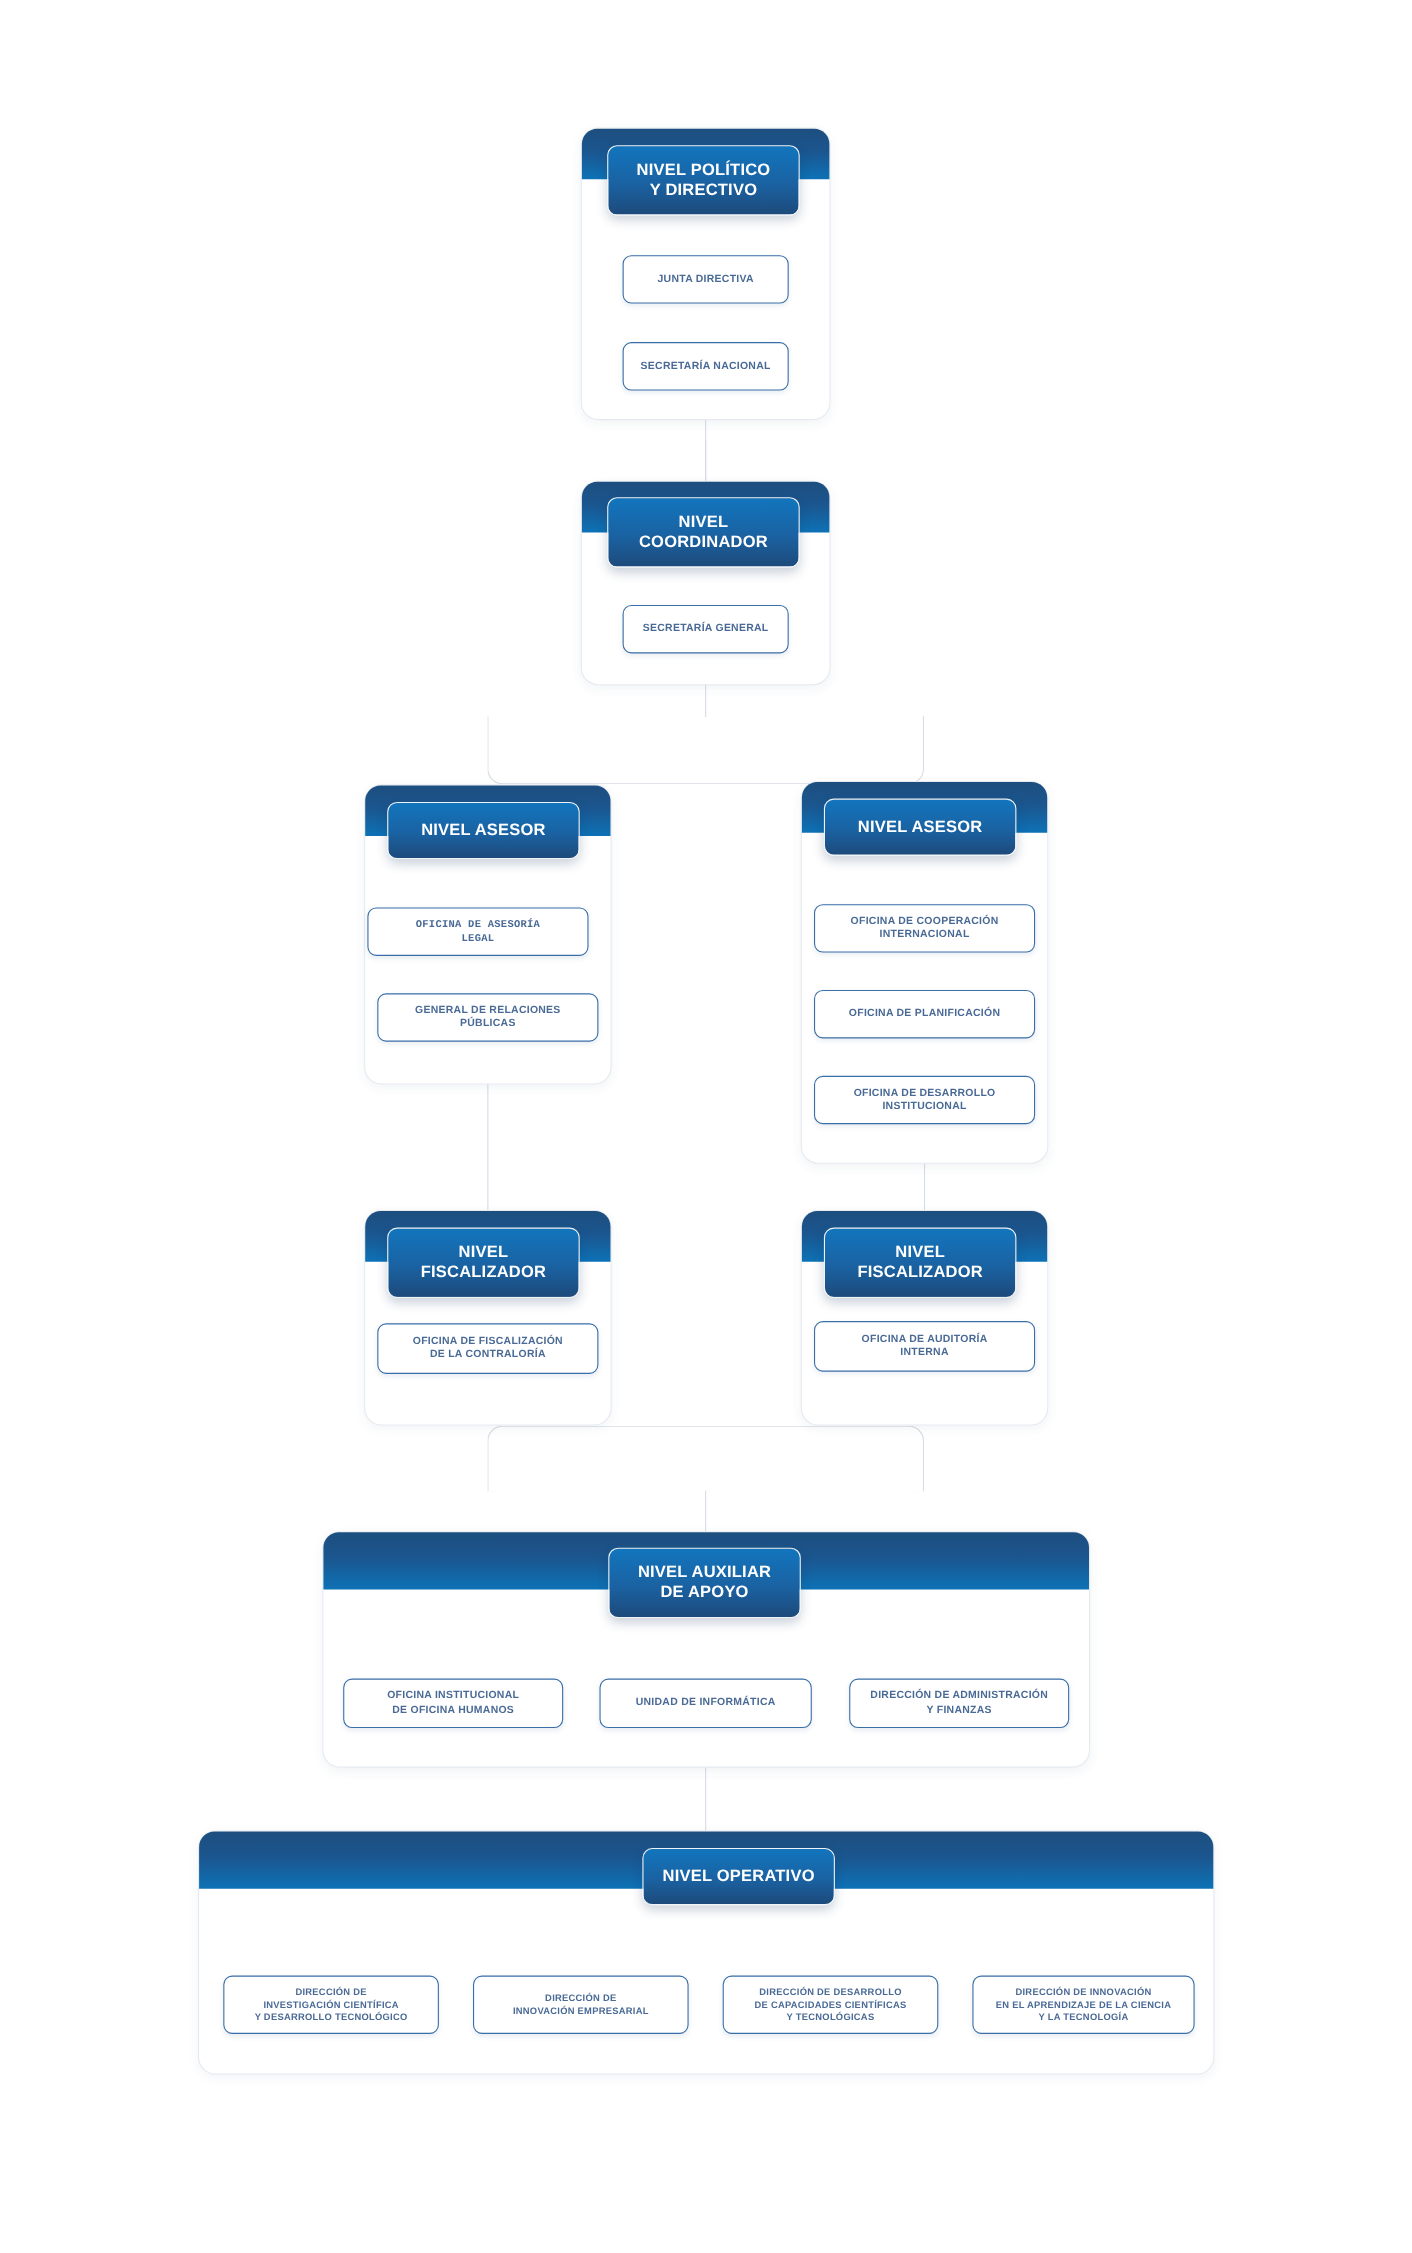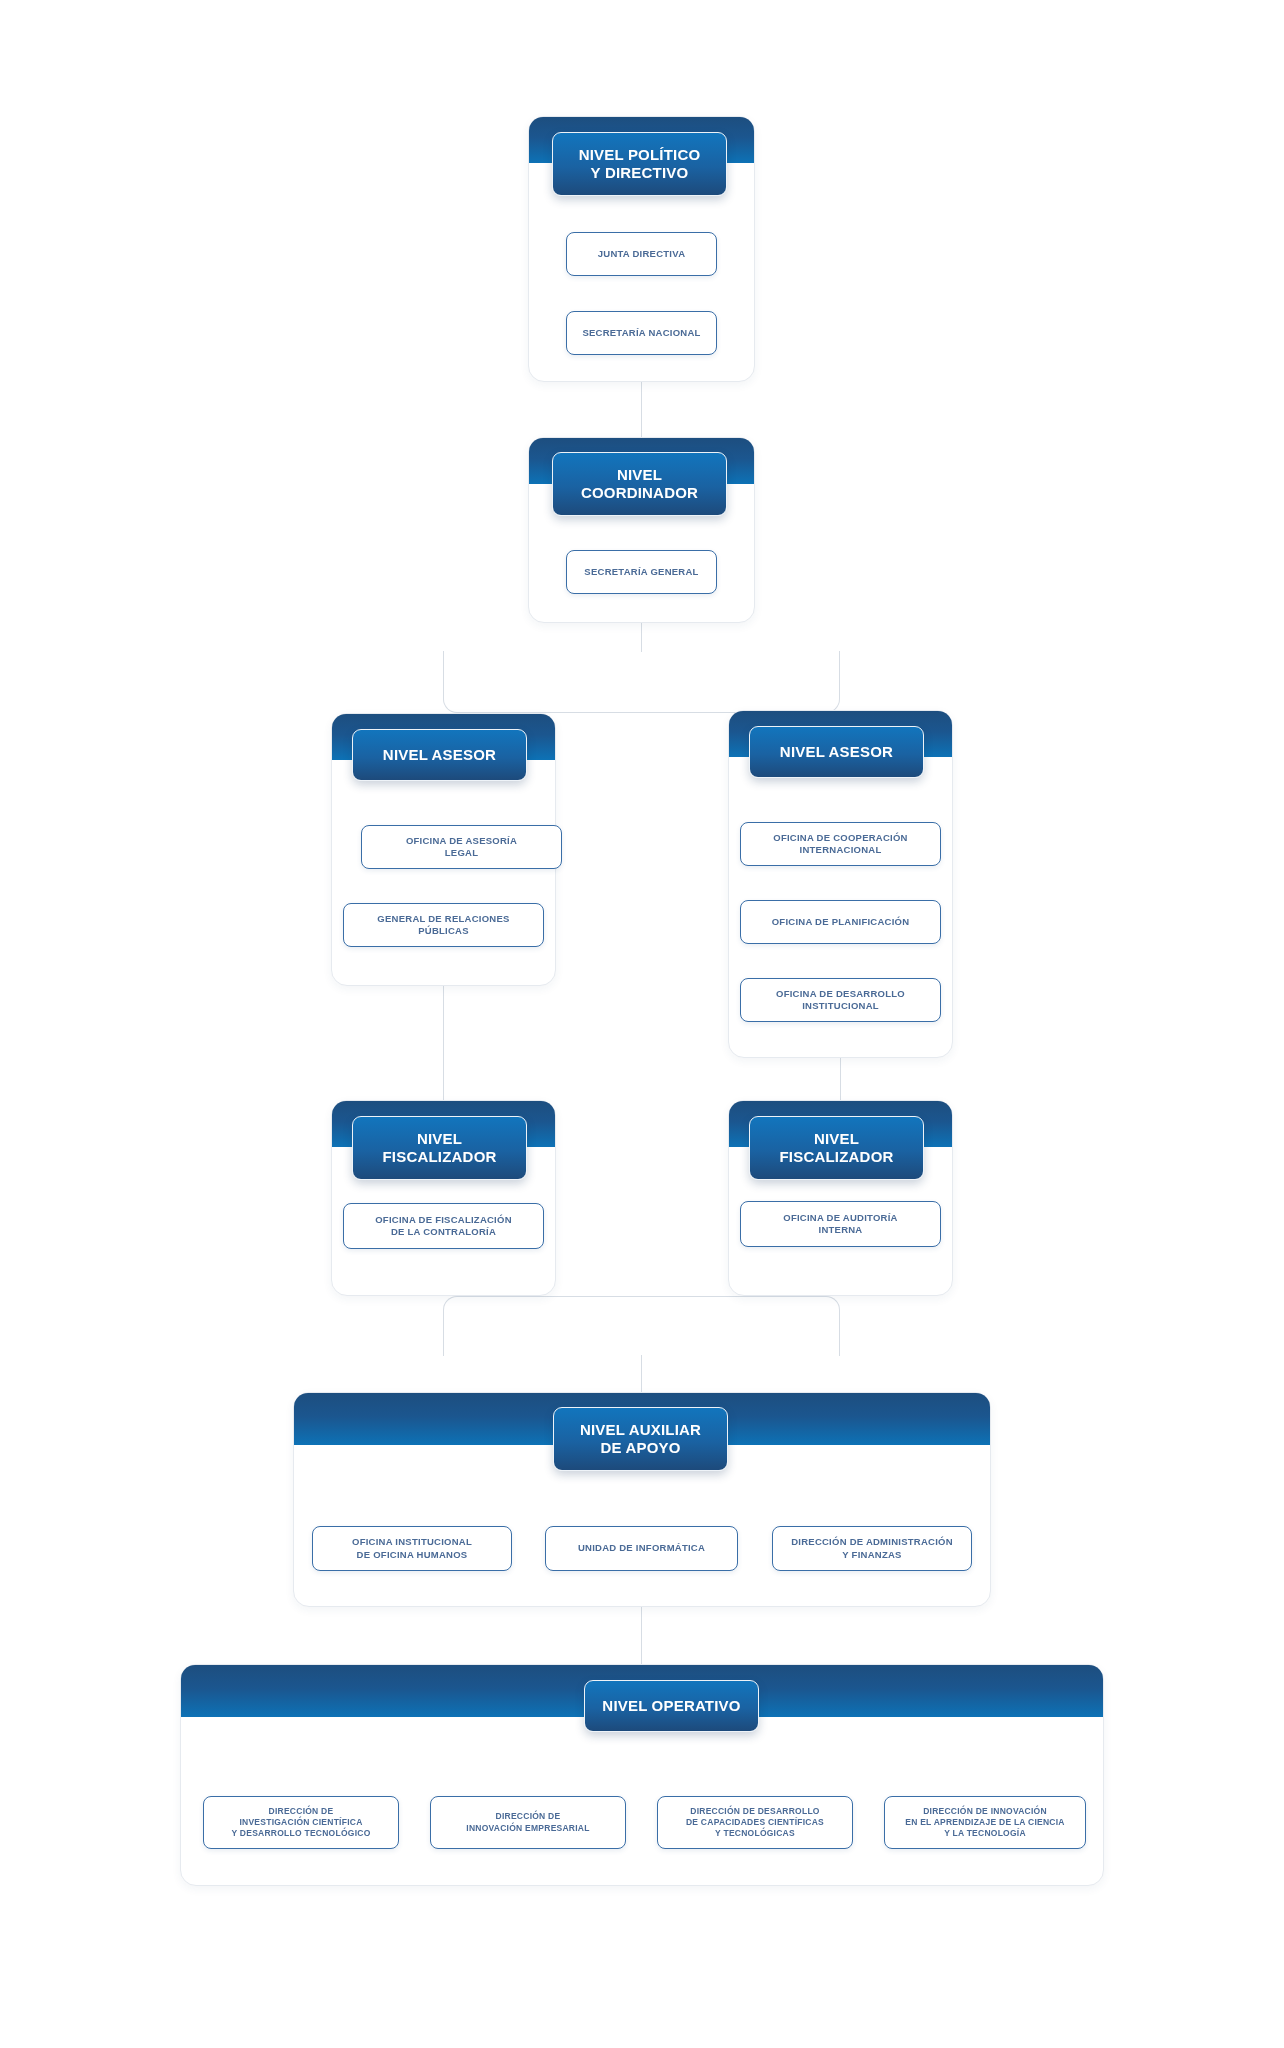--- a/index.html
+++ b/index.html
@@ -183,21 +183,21 @@
   <div class="group-card" style="left:331px; top:713px; width:225px; height:273px;">
     <div class="group-bar"></div>
   </div>
 
   <div class="badge" style="left:352px; top:729px; width:175px; height:52px; font-size:15px;">
     <div>
       <div>NIVEL ASESOR</div>
     </div>
   </div>
 
-  <div class="node" style="left:361px; top:825px; width:201px; height:44px;">
+  <div class="node" style="left:334px; top:825px; width:201px; height:44px;font-family:Liberation Mono, monospace;">
     <div>
       <div>OFICINA DE ASESORÍA</div>
       <div>LEGAL</div>
     </div>
   </div>
 
   <div class="node" style="left:343px; top:903px; width:201px; height:44px;">
     <div>
       <div>GENERAL DE RELACIONES</div>
       <div>PÚBLICAS</div>

